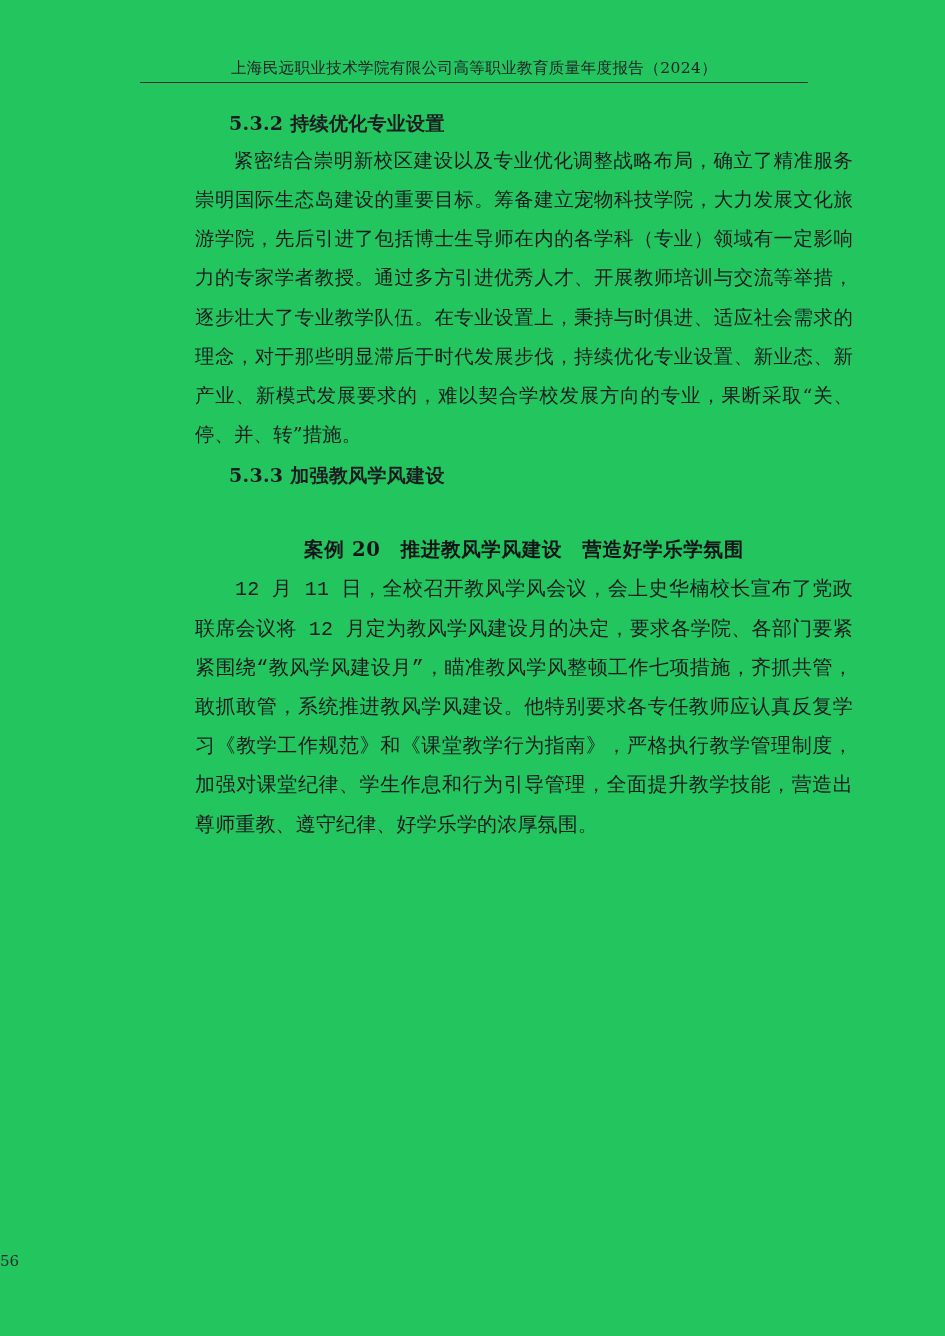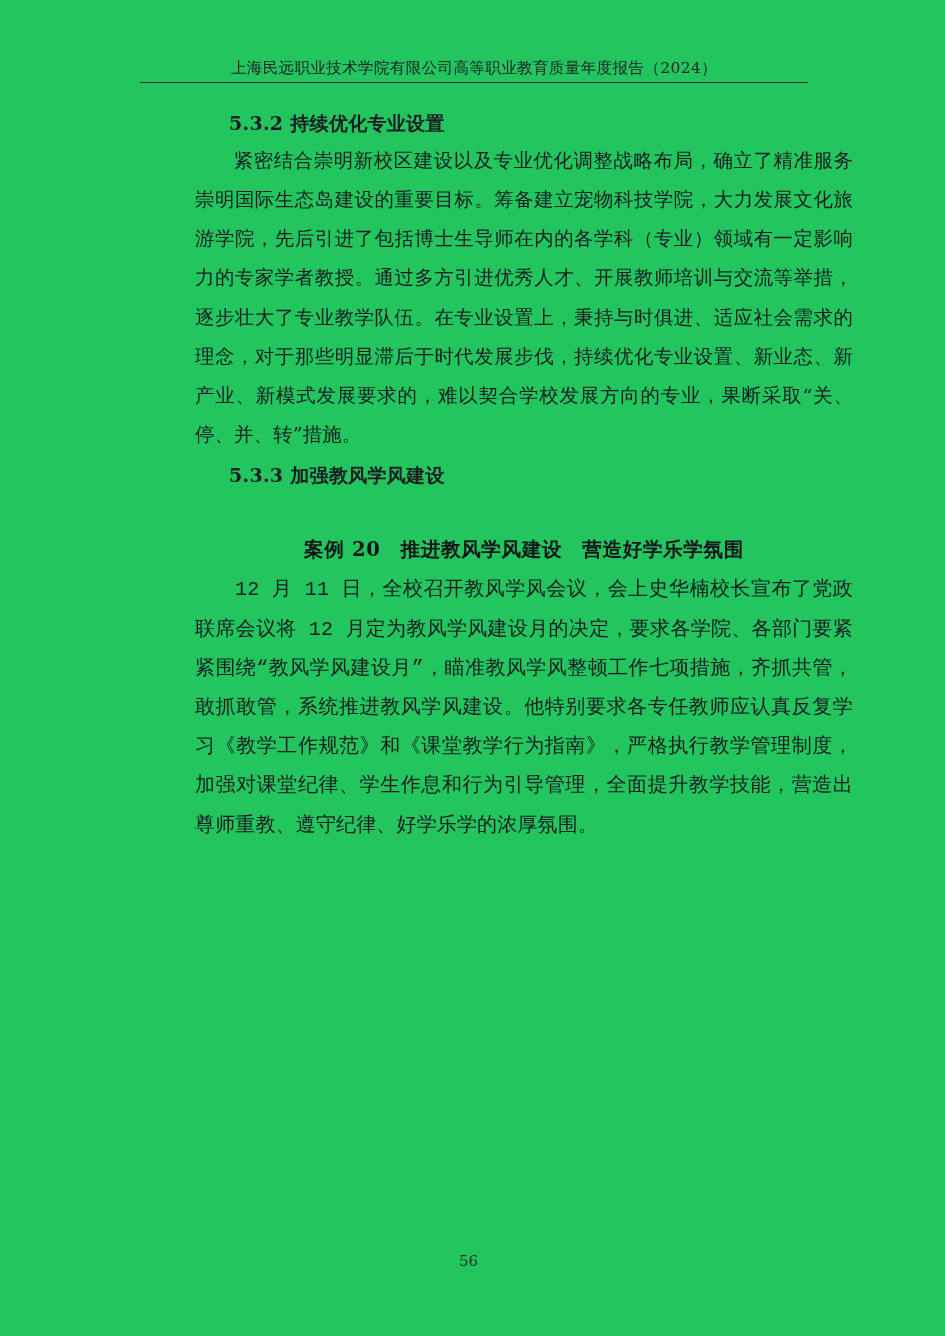--- a/index.html
+++ b/index.html
@@ -101,21 +101,21 @@
     line-height: 39.2px;
     color: #1b1b21;
   }
 
   
   .page-number {
     position: absolute;
     left: 0;
     right: 8px;
     top: 1252px;
-    text-align: center;
+    text-align: left;
     font-family: "DejaVu Serif", "Liberation Serif", serif;
     font-size: 15px;
     color: #2a2a32;
   }
 </style>
 </head>
 <body>
 
 <div class="page">
 

